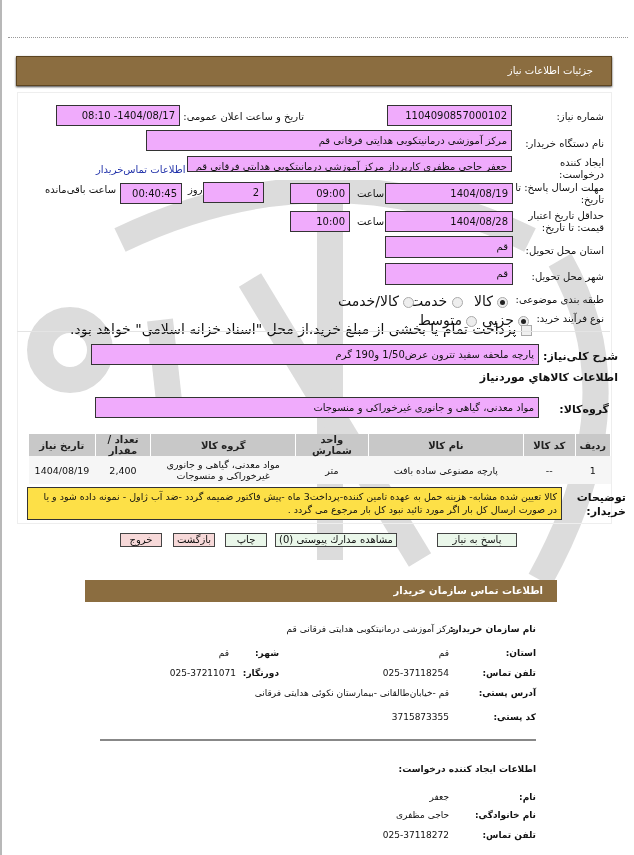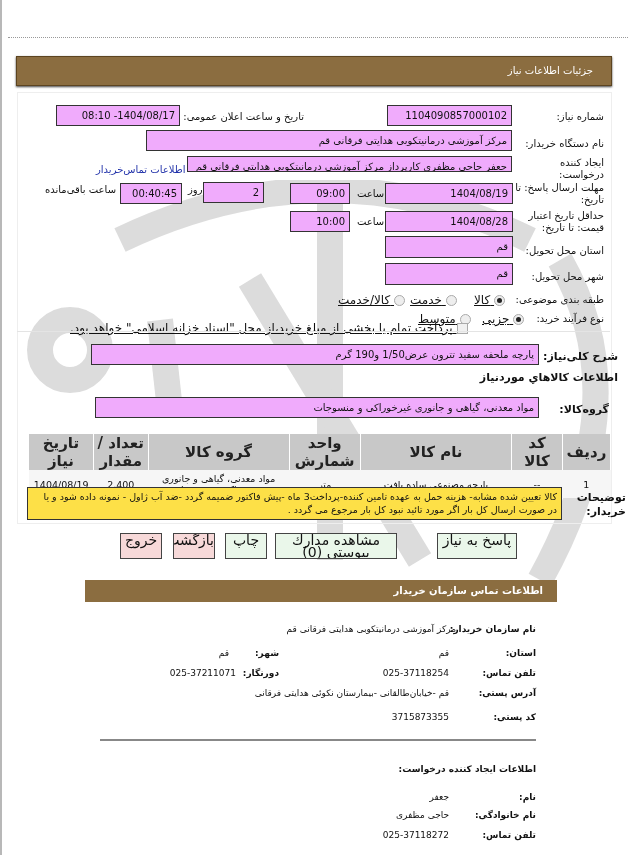--- a/index.html
+++ b/index.html
@@ -32,42 +32,42 @@
     }
     .link { position: absolute; color: #2233aa; font-size: 10px; }
     .radio {
       display: inline-block; width: 9px; height: 9px; border-radius: 50%;
       border: 1px solid #aaa; background: #eee; vertical-align: middle; position: relative;
     }
     .radio.on::after {
       content: ""; position: absolute; left: 2px; top: 2px; width: 5px; height: 5px; border-radius: 50%; background: #222;
     }
     .checkbox { display: inline-block; width: 9px; height: 9px; border: 1px solid #aaa; background: #f0f0f0; vertical-align: middle; }
-    .opt { position: absolute; font-size: 12px; white-space: nowrap; text-decoration: underline; }
+    .opt { position: absolute; font-size: 14px; white-space: nowrap; }
     .sep-line { position: absolute; left: 17px; width: 593px; border-top: 1px solid #e4e4e4; }
     .bold-lbl { position: absolute; font-weight: bold; font-size: 11px; }
     table.items {
       position: absolute; left: 29px; top: 434px; width: 582px; border-collapse: collapse;
       font-size: 9.5px;
     }
     table.items th {
       background: #c8c8c8; color: #222; font-weight: bold; height: 20px; padding: 0 3px;
-      border-right: 1px solid #fff; font-size: 15px;
+      border-right: 1px solid #fff; font-size: 10px;
     }
     table.items td {
       background: #f6f6f6; text-align: center; height: 28px; padding: 0 3px; line-height: 11px;
     }
     .desc-box {
       position: absolute; left: 27px; top: 487px; width: 535px; height: 33px;
       border: 1px solid #333; background: #fde047; box-sizing: border-box;
       font-size: 9.5px; line-height: 13px; padding: 2px 4px; text-align: right;
     }
     .btn {
-      position: absolute; height: 26px; top: 535px; border: 1px solid #444; box-sizing: border-box;
-      font-size: 14px; line-height: 12px; text-align: center; overflow: hidden;
+      position: absolute; height: 14px; top: 535px; border: 1px solid #444; box-sizing: border-box;
+      font-size: 10px; line-height: 12px; text-align: center; overflow: hidden;
     }
     .btn.green { background: #eaf7ea; }
     .btn.red { background: #f7d9d9; }
     .contact-title {
       position: absolute; left: 85px; top: 580px; width: 472px; height: 22px;
       background: #8b6d40; color: #fff; font-weight: bold; font-size: 10px; line-height: 22px; text-align: right;
     }
     .contact-title span { margin-right: 14px; }
     .c-lbl { position: absolute; font-size: 9px; font-weight: bold; white-space: nowrap; }
     .c-val { position: absolute; font-size: 9px; white-space: nowrap; }

